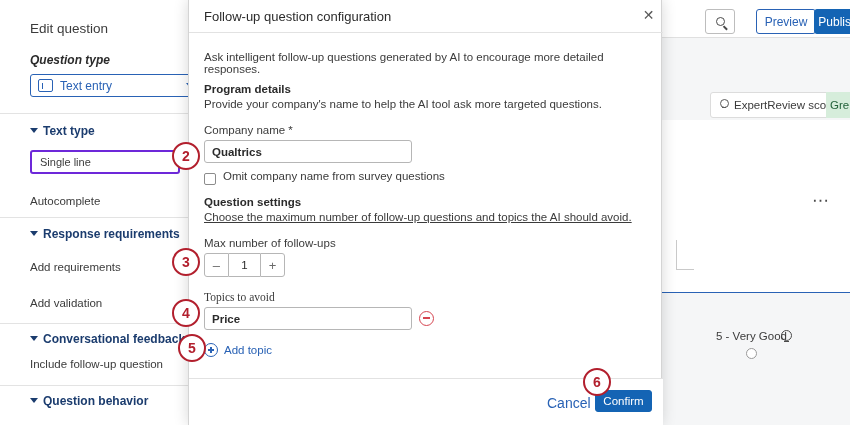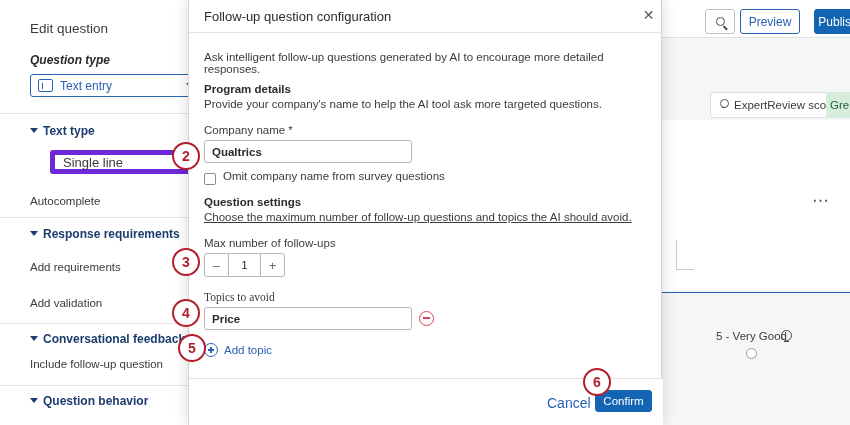--- a/index.html
+++ b/index.html
@@ -50,23 +50,23 @@
   .select-box .icon-te:before {
     content: ""; position: absolute; left: 3px; top: 2.5px;
     width: 1.4px; height: 6px; background: #2962b5;
   }
   .select-box .sel-text { font-size: 12px; color: #2962b5; flex: 1; }
   .select-box .chev {
     width: 0; height: 0; border-left: 4px solid transparent;
     border-right: 4px solid transparent; border-top: 5px solid #2962b5;
   }
   .input-grey {
-    position: absolute; border: 5px solid #6d28d9; border-radius: 3px;
+    position: absolute; border: 2px solid #6d28d9; border-radius: 3px;
     background: #fff; display: flex; align-items: center; padding: 0 8px;
-    font-size: 13px; color: #3b3b3b; margin-left: 20px;
+    font-size: 11px; color: #3b3b3b;
   }
   .radio-o {
     position: absolute; width: 13px; height: 13px;
     border: 1px solid #9a9a9a; border-radius: 50%; background: #fff;
   }
   .lp-divider {
     position: absolute; left: 0; width: 212px; height: 1px; background: #e3e3e3;
   }
 
   
@@ -261,21 +261,21 @@
 <body>
 
 <div id="app">
 
   <div class="right-bg"></div>
   <div class="top-bar"></div>
 
   <div class="search-btn">
     <span class="search-glass"></span>
   </div>
-  <div class="btn-outline" style="left:740px; top:9px; width:60px; height:25px;">
+  <div class="btn-outline" style="left:756px; top:9px; width:60px; height:25px;">
     <span>Preview</span>
   </div>
   <div class="btn-solid" style="left:814px; top:9px; width:48px; height:25px;">
     <span>Publish</span>
   </div>
 
   <div class="score-chip">
     <span class="bulb"></span>
     <span>ExpertReview score</span>
   </div>

